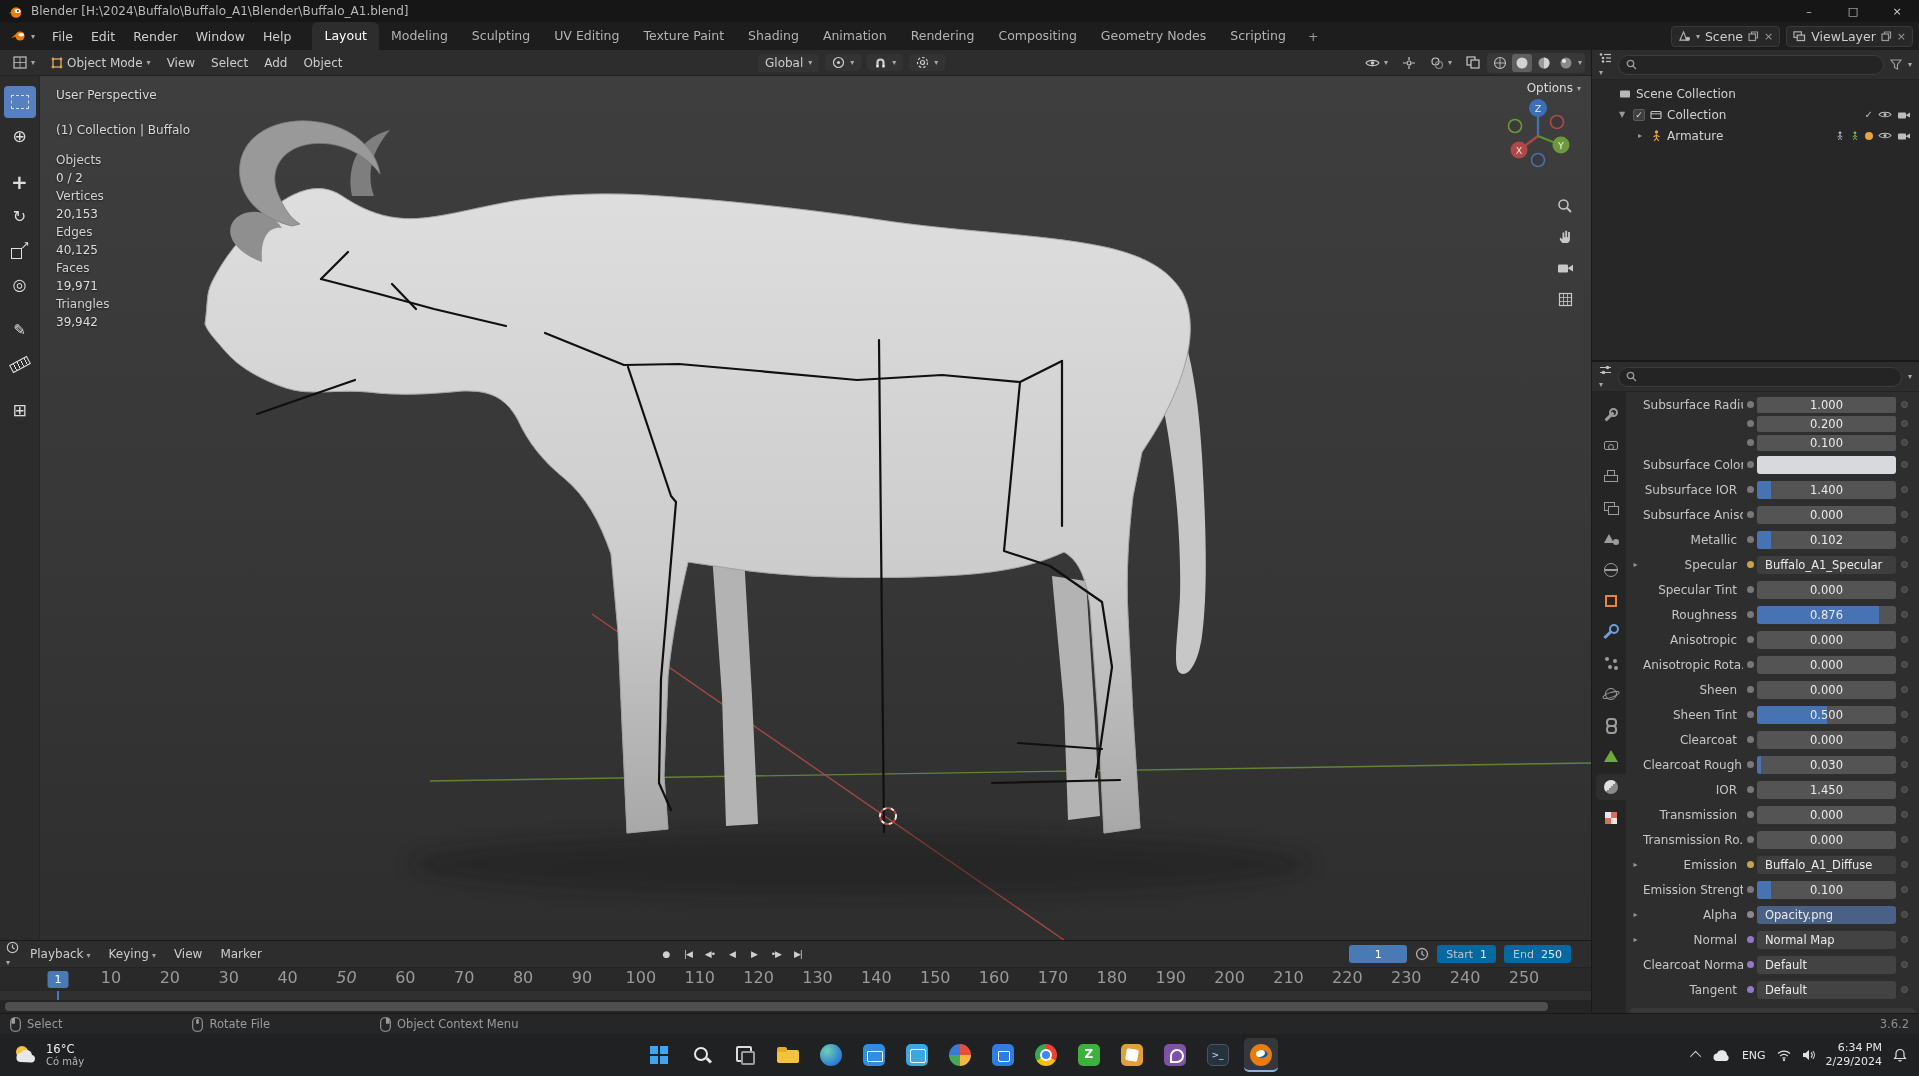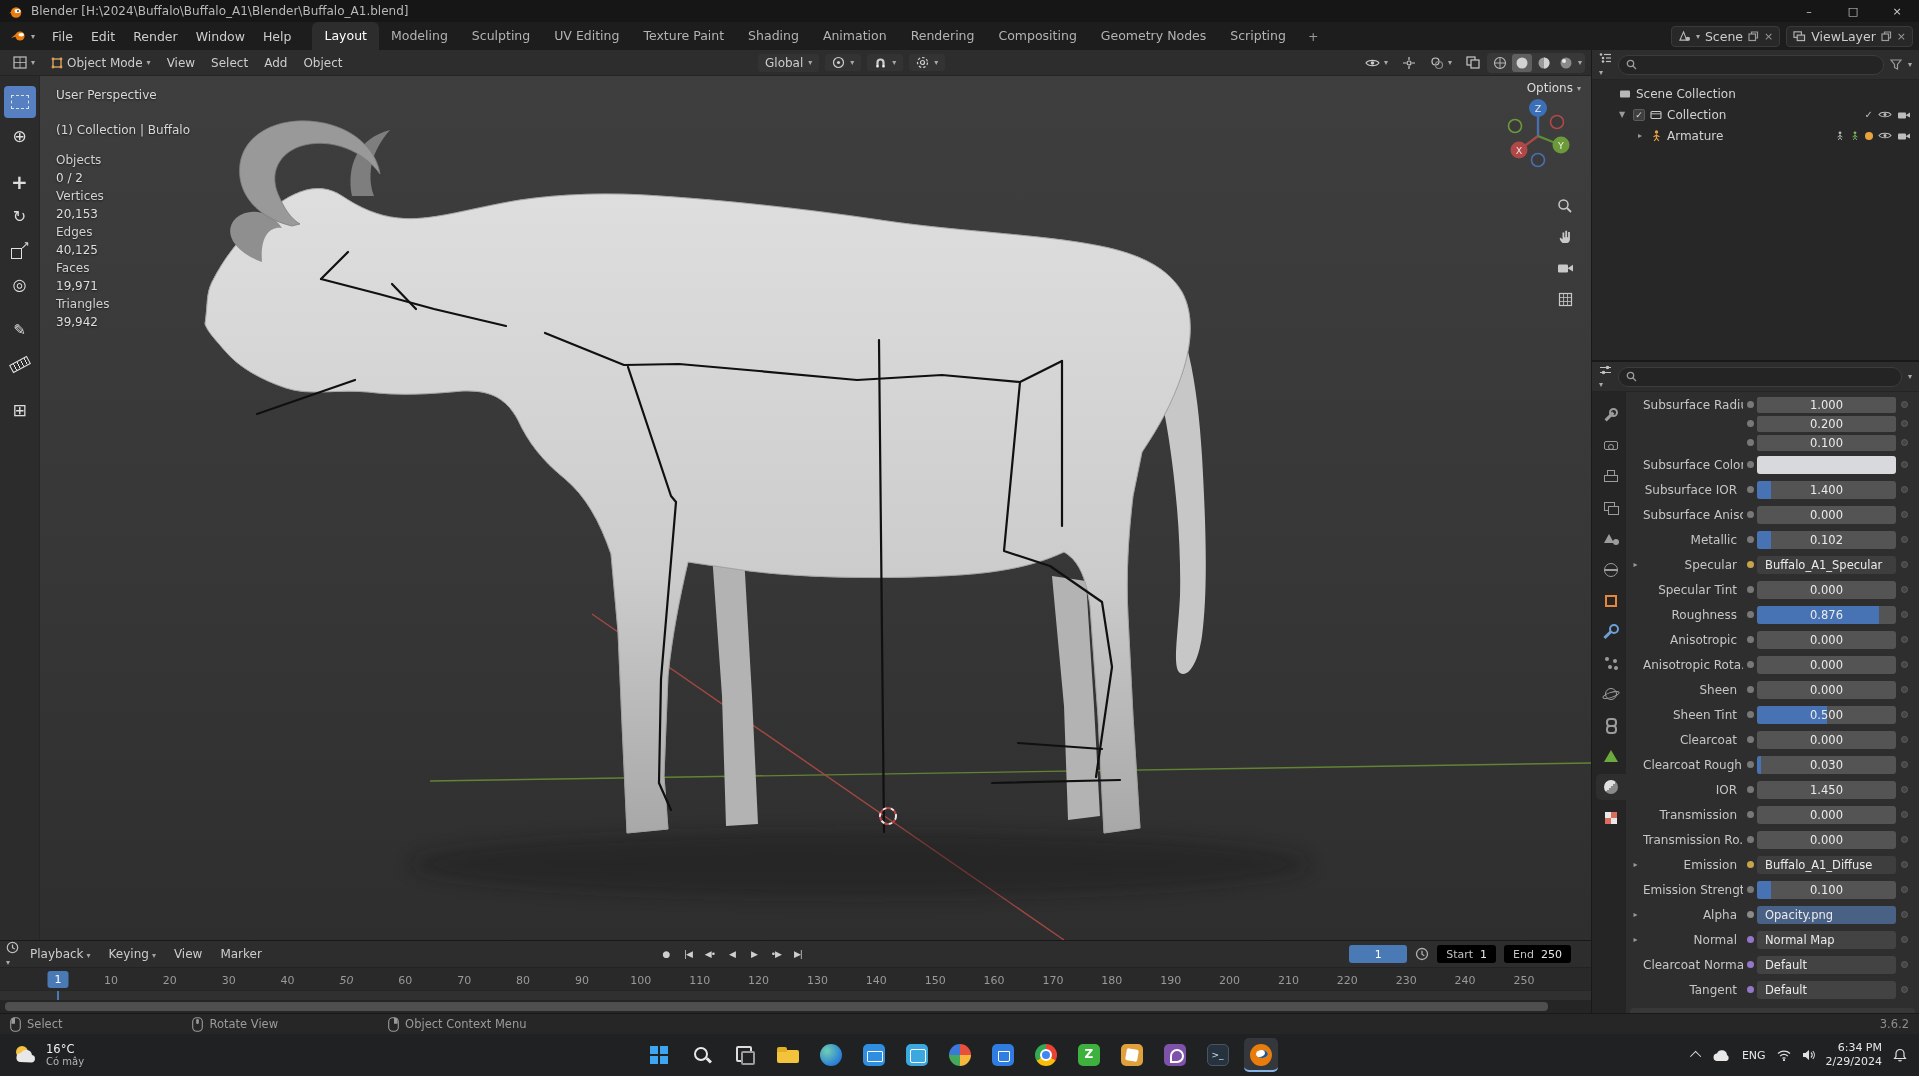--- a/index.html
+++ b/index.html
@@ -140,26 +140,26 @@
 
   
   .timeline { height:73px; border-top:1px solid #191919; display:flex; flex-direction:column; background:#2b2b2b; flex:none; }
   .tl-header { height:26px; background:#2d2d2d; display:flex; align-items:center; padding:0 6px; gap:2px; position:relative; flex:none; }
   .tl-menus { display:flex; align-items:center; }
   .menu .mcaret { display:none; font-size:8px; color:#a0a0a0; margin-left:3px; }
   .menu.has-caret .mcaret { display:inline; }
   .transport { position:absolute; left:46%; transform:translateX(-50%); display:flex; align-items:center; gap:6px; }
   .tbtn { min-width:16px; height:18px; display:flex; align-items:center; justify-content:center; color:#cfcfcf; font-size:9px; letter-spacing:-1px; }
   .tl-right { margin-left:auto; display:flex; align-items:center; gap:8px; margin-right:14px; }
-  .tlfield { height:18px; background:#000000; border-radius:3px; display:flex; align-items:center; padding:0 9px; font-size:11px; color:#e8e8e8; gap:7px; }
+  .tlfield { height:18px; background:#0369a1; border-radius:3px; display:flex; align-items:center; padding:0 9px; font-size:11px; color:#e8e8e8; gap:7px; }
   .tlfield .lab { color:#c3c3c3; }
   .curframe { background:#4a7ab5; color:#fff; width:58px; justify-content:center; }
   .tl-ruler { height:23px; background:#292929; position:relative; border-top:1px solid #232323; flex:none; }
   .ruler-inner { position:absolute; left:58px; width:1466px; top:0; bottom:0; }
-  .tick { position:absolute; bottom:3px; transform:translateX(-50%); font-size:11px; color:#9a9a9a;text-align:right; }
+  .tick { position:absolute; bottom:3px; transform:translateX(-50%); font-size:16px; color:#9a9a9a;text-align:right; }
   .cf { position:absolute; left:58px; top:3px; transform:translateX(-50%); background:#4a7ab5; color:#fff; font-size:11px; padding:0 7px; height:17px; line-height:17px; border-radius:3px; z-index:2; }
   .tl-tracks { flex:1; background:#303030; border-top:1px solid #262626; position:relative; }
   .cf-line { position:absolute; left:57px; top:0; bottom:0; width:2px; background:#4a7ab5; }
   .tl-scroll { height:13px; background:#252525; display:flex; align-items:center; flex:none; }
   .tl-scroll .bar { height:9px; background:#4f4f4f; border-radius:4px; margin-left:5px; width:calc(100% - 48px); }
 
   
   .statusbar { height:21px; background:#262626; border-top:1px solid #191919; display:flex; align-items:center; padding:0 10px; color:#9b9b9b; font-size:11.5px; flex:none; }
   .hint { display:flex; align-items:center; gap:6px; }
   .hint.h1 { margin-right:130px; } .hint.h2 { margin-right:110px; }
@@ -1153,21 +1153,21 @@
         <rect x="0.7" y="0.7" width="9.6" height="13.6" rx="4" fill="none" stroke="#9a9a9a" stroke-width="1.1"></rect>
         <path d="M1.5 1.8c1-.8 2.4-1 3.5-1v6h-3.5z" fill="#9a9a9a"></path>
       </svg>
       <span>Select</span>
     </span>
     <span class="hint h2">
       <svg width="11" height="15" viewBox="0 0 11 15">
         <rect x="0.7" y="0.7" width="9.6" height="13.6" rx="4" fill="none" stroke="#9a9a9a" stroke-width="1.1"></rect>
         <rect x="4.2" y="2" width="2.6" height="5" rx="1.3" fill="#9a9a9a"></rect>
       </svg>
-      <span>Rotate View</span>
+      <span>Rotate File</span>
     </span>
     <span class="hint">
       <svg width="11" height="15" viewBox="0 0 11 15">
         <rect x="0.7" y="0.7" width="9.6" height="13.6" rx="4" fill="none" stroke="#9a9a9a" stroke-width="1.1"></rect>
         <path d="M9.5 1.8c-1-.8-2.4-1-3.5-1v6h3.5z" fill="#9a9a9a"></path>
       </svg>
       <span>Object Context Menu</span>
     </span>
     <span class="sb-version">3.6.2</span>
   </div>

